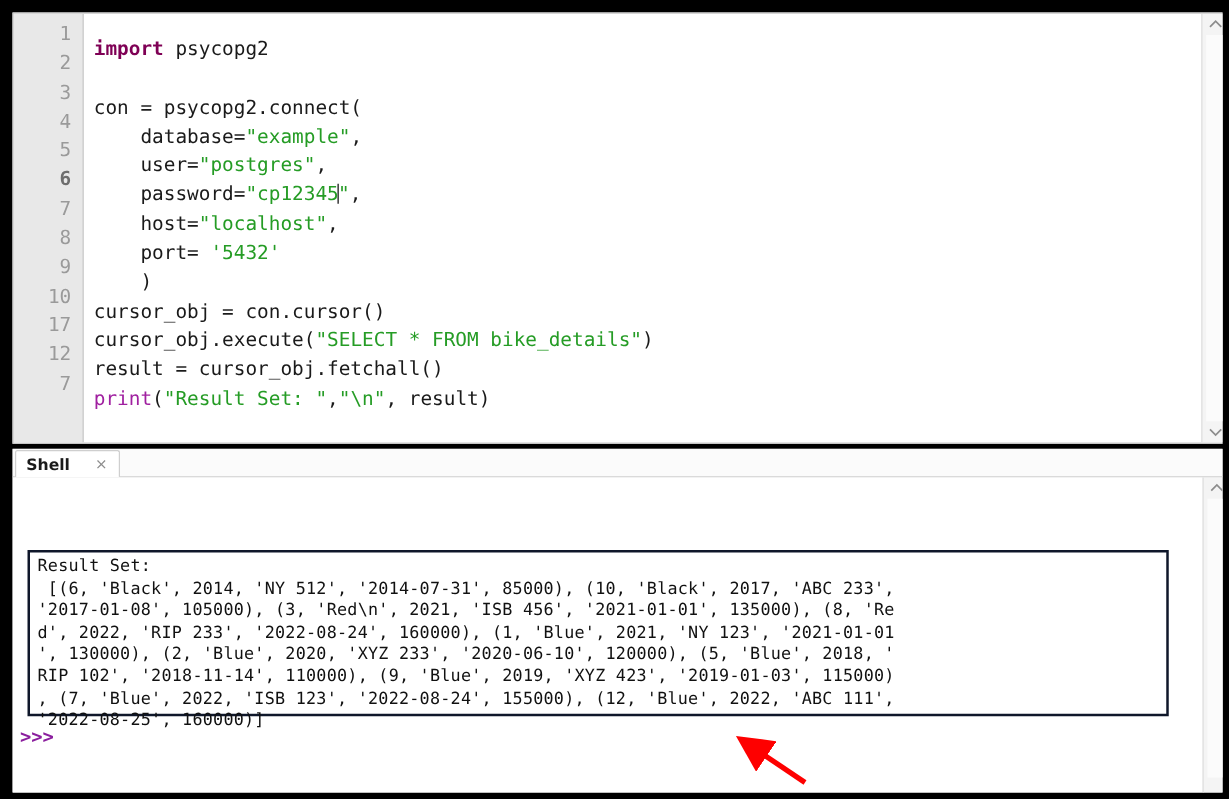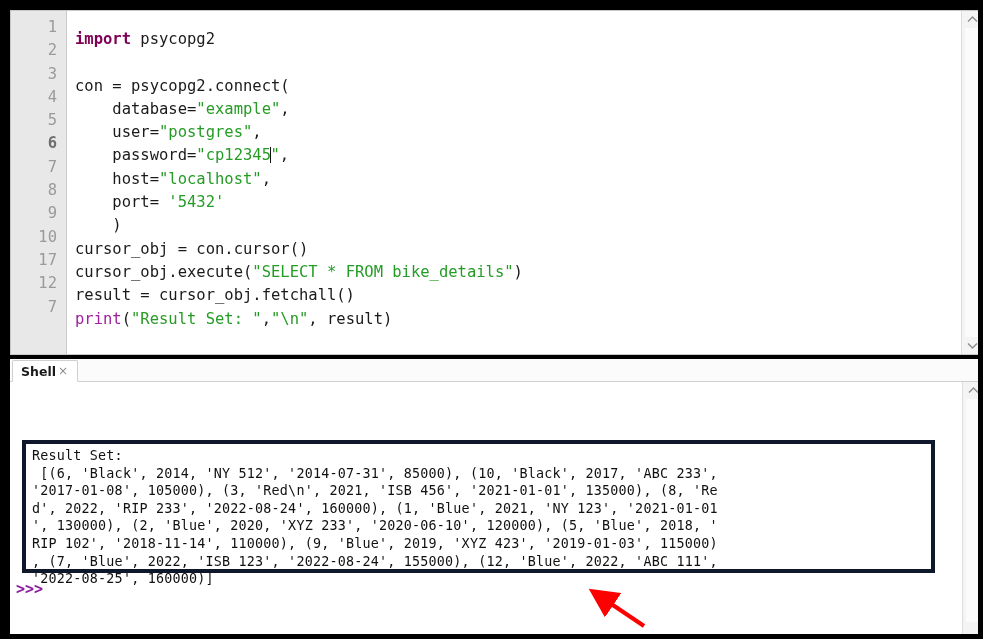--- a/index.html
+++ b/index.html
@@ -133,21 +133,21 @@
     left: 2px; top: 1px;
     height: 22px;
     padding: 0 9px 0 8px;
     background: #ffffff;
     border: 1px solid #cfcfcf;
     border-bottom: 1px solid #ffffff;
     border-radius: 2px 2px 0 0;
     box-sizing: border-box;
     display: flex;
     align-items: center;
-    gap: 2px;
+    gap: 20px;
     font-size: 12.5px;
     font-family: "DejaVu Sans", sans-serif;
     font-weight: bold;
     color: #1a1a1a;
   }
   .tab .close-x {
     color: #8d8d8d;
     font-size: 12px;
     font-weight: normal;
   }
@@ -167,21 +167,21 @@
     padding-left: 6px;
   }
   .prompt { color: #8b1f9e; font-weight: bold; }
   .magic  { color: #9a9a9a; }
   .outbox {
     position: absolute;
     left: 12px;
     top: 58px;
     width: 913px;
     height: 133px;
-    border: 4px solid #0f172a;
+    border: 2px solid #0f172a;
     box-sizing: border-box;
     background: #ffffff;
     padding: 3px 0 0 6px;
   }
   .out-text {
     font-family: "DejaVu Sans Mono", monospace;
     font-size: 13.4px;
     line-height: 17.6px;
     letter-spacing: 0.2px;
     color: #111111;

